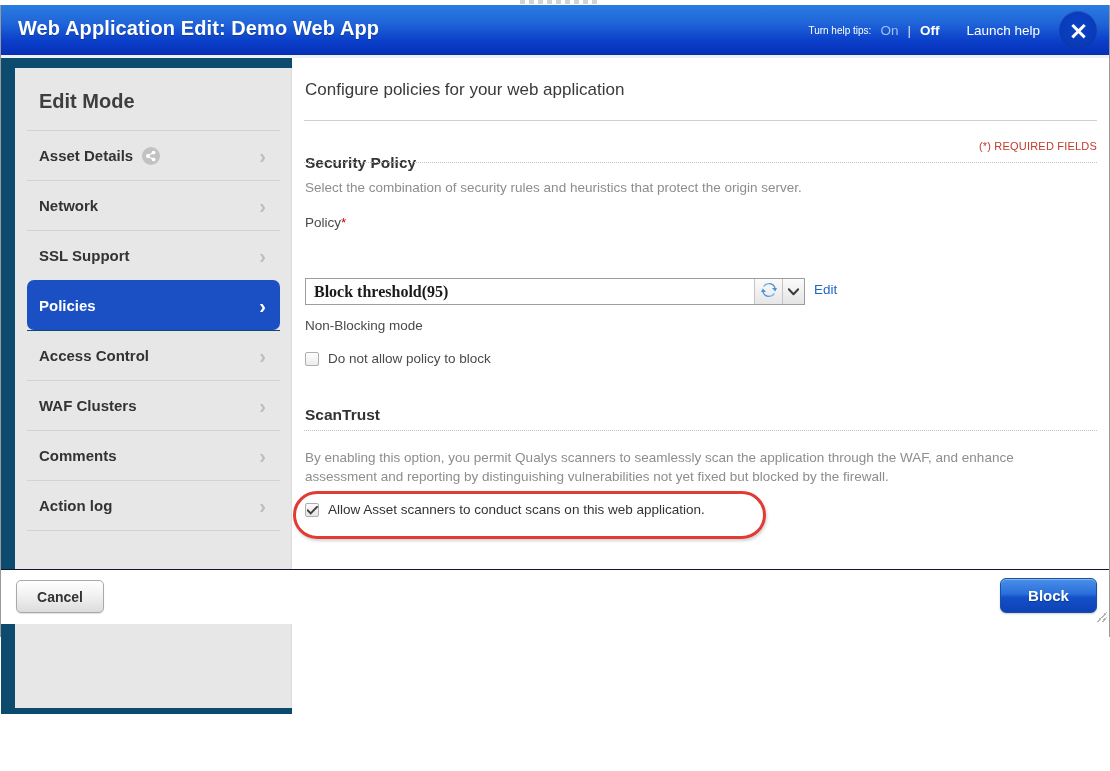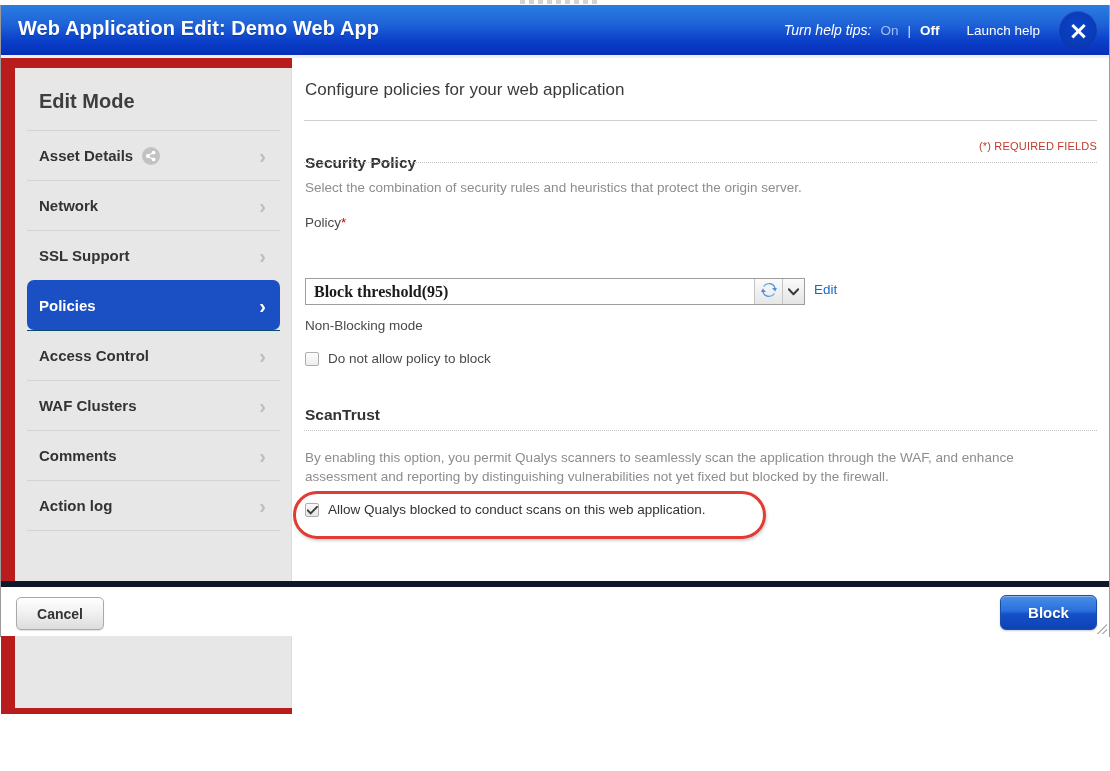--- a/index.html
+++ b/index.html
@@ -55,21 +55,21 @@
     letter-spacing: .1px;
     white-space: nowrap;
     text-shadow: 0 1px 1px rgba(0,0,0,.25);
   }
   .titlebar-right {
     position: absolute; right: 12px; top: 0;
     height: 50px;
     display: flex; align-items: center; gap: 9px;
   }
   .help-tips-label {
-    color: #ffffff; font-size: 14px; white-space: nowrap; font-style: italic;
+    color: #ffffff; font-size: 10px; white-space: nowrap;
   }
   .help-on {
     color: #9dc0ef; font-size: 13.5px; cursor: pointer;
   }
   .help-sep { color: #d5e2f7; font-size: 13.5px; }
   .help-off {
     color: #ffffff; font-size: 13.5px; font-weight: bold; cursor: pointer;
   }
   .launch-help {
     color: #ffffff; font-size: 13.5px; margin-left: 18px; white-space: nowrap; cursor: pointer;
@@ -87,21 +87,21 @@
   
   .titlebar-underline {
     position: absolute; left: 0; top: 50px; width: 1108px; height: 3px;
     background: #eef1f4;
   }
 
   
   .body-area {
     position: absolute; left: 0; top: 53px;
     width: 1108px; height: 656px;
-    background: #b91c1c;
+    background: #0c4a6e;
   }
 
   
   .sidebar {
     position: absolute; left: 14px; top: 10px;
     width: 277px; height: 640px;
     background: #e7e7e7;
     border-right: 1px solid #dcdcdc;
   }
   .sidebar-title {
@@ -247,24 +247,24 @@
     left: 292px; top: 433px;
     width: 473px; height: 48px;
     border: 3px solid #e03b34;
     border-radius: 24px / 24px;
     pointer-events: none;
     box-shadow: 1px 2px 3px rgba(0,0,0,.18);
   }
 
   
   .footer {
-    position: absolute; left: 0; bottom: 0;
+    position: absolute; left: 0; bottom: 12px;
     width: 1108px; height: 55px;
     background: #ffffff;
-    border-top: 6px solid #0f172a;
+    border-top: 1px solid #0f172a;
     padding-left: 8px;
   }
   .btn-cancel {
     position: absolute; left: 15px; top: 10px;
     width: 88px; height: 33px;
     border: 1px solid #a9a9a9;
     border-radius: 5px;
     background: linear-gradient(to bottom, #fefefe 0%, #f2f2f2 45%, #dcdcdc 100%);
     color: #333333; font-size: 14px; font-weight: bold;
     display: flex; align-items: center; justify-content: center;
@@ -435,21 +435,21 @@
         <div class="section-rule" style="top:372px;"></div>
 
         <div class="helper-text" style="top:390px; width:782px;">By enabling this option, you permit Qualys scanners to seamlessly scan the application through the WAF, and enhance assessment and reporting by distinguishing vulnerabilities not yet fixed but blocked by the firewall.</div>
 
         <div class="cbrow" style="left:13px; top:444px;">
           <span class="cbox checked">
             <svg width="11" height="9" viewBox="0 0 11 9" aria-hidden="true">
               <path d="M0.8 4.4 L3.7 7.4 L10.0 0.9" stroke="#3f3f3f" stroke-width="1.9" fill="none" stroke-linecap="square"></path>
             </svg>
           </span>
-          <span class="cb-label dark">Allow Qualys blocked to conduct scans on this web application.</span>
+          <span class="cb-label dark">Allow Asset scanners to conduct scans on this web application.</span>
         </div>
 
       </div>
 
       <div class="annot-ellipse"></div>
 
     </div>
 
     <div class="footer">
       <div class="btn-cancel">Cancel</div>

